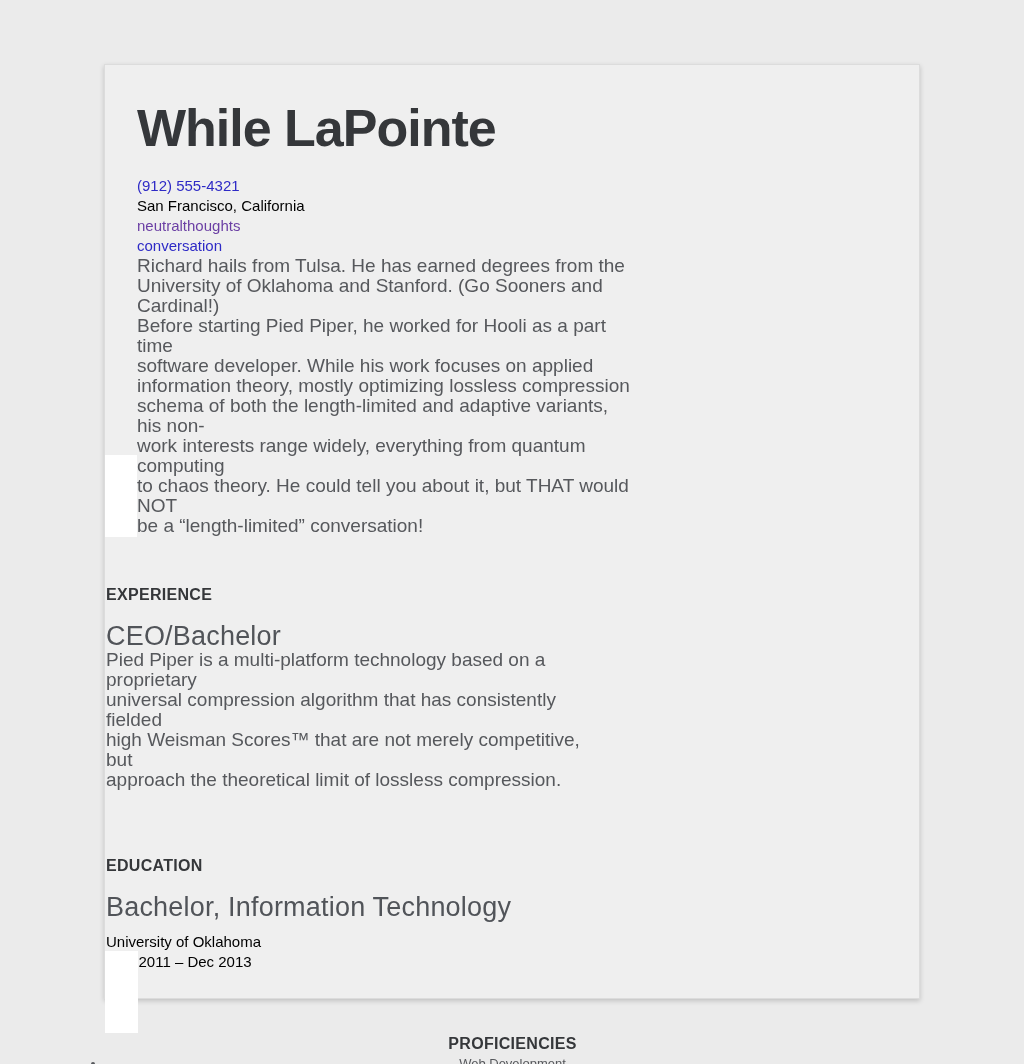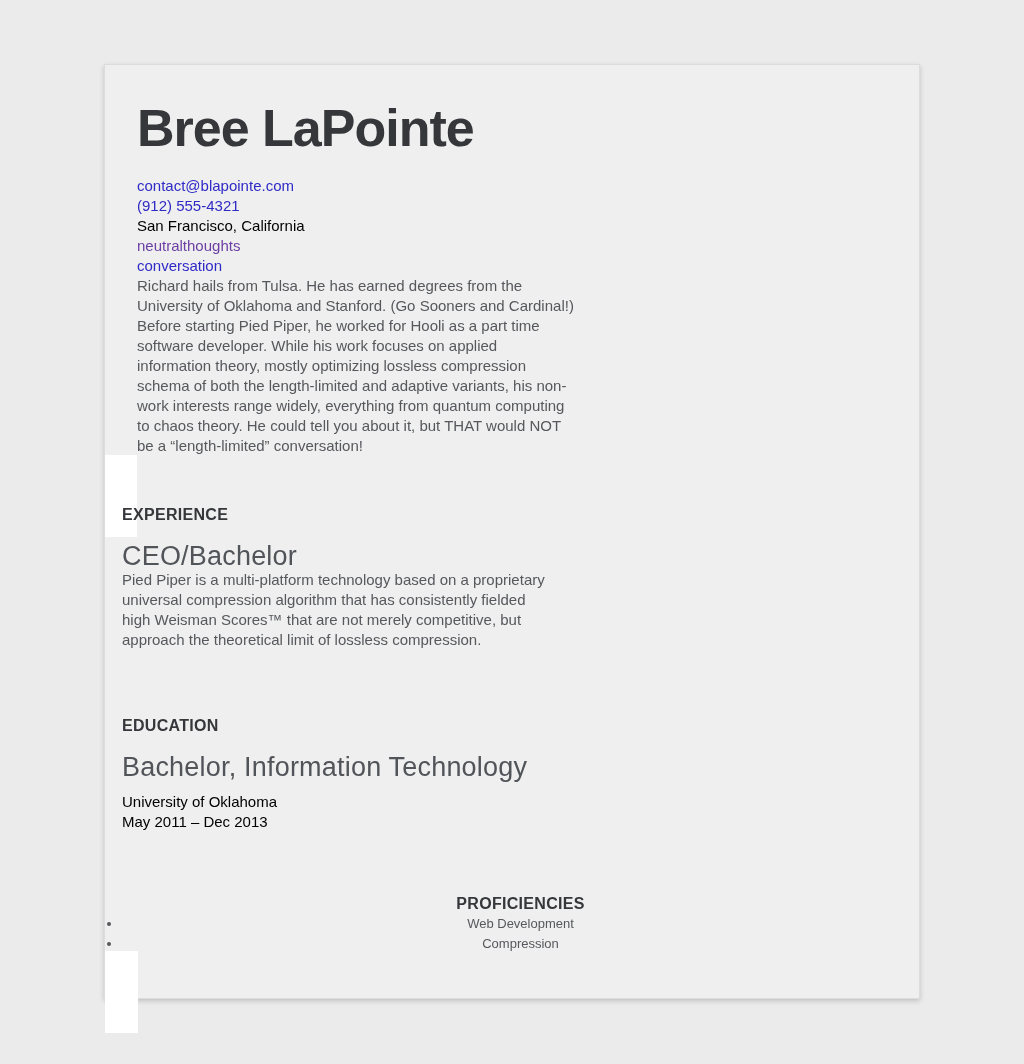--- a/index.html
+++ b/index.html
@@ -29,26 +29,26 @@
     font-weight: bold;
     letter-spacing: -1px;
     color: #35373a;
   }
   .line { display: block; font-size: 15px; line-height: 20px; text-decoration: none; }
   .blue   { color: #2e2ac6; }
   .purple { color: #6b3fa4; }
   .gray   { color: #000000; }
   .multiline {
     white-space: pre-line;
-    font-size: 15px;
+    font-size: 19px;
     line-height: 20px;
     color: #56585c;
     width: 500px;
   }
-  section { position: relative; z-index: 2; padding-left: 17px; }
+  section { position: relative; z-index: 2; padding-left: 1px; }
   .sec-experience   { margin-top: 51px; }
   .sec-education    { margin-top: 68px; }
   .sec-proficiencies{ margin-top: 64px; text-align: center; }
   h2 {
     margin: 0;
     font-size: 16px;
     line-height: 1.0;
     font-weight: bold;
     letter-spacing: 0.3px;
     color: #35373a;
@@ -80,23 +80,22 @@
 </style>
 </head>
 <body>
 
 <div class="page">
 
   <div class="whitebox box-top"></div>
   <div class="whitebox box-bottom"></div>
 
   <header class="header">
-    <h1>Bree LaPointe</h1>
+    <h1>While LaPointe</h1>
     <div>
-      <a href="#" class="line blue">contact@blapointe.com</a>
       <a href="#" class="line blue">(912) 555-4321</a>
       <span class="line gray">San Francisco, California</span>
       <a href="#" class="line purple">neutralthoughts</a>
       <a href="#" class="line blue">conversation</a>
     </div>
     <div class="multiline">Richard hails from Tulsa. He has earned degrees from the
 University of Oklahoma and Stanford. (Go Sooners and Cardinal!)
 Before starting Pied Piper, he worked for Hooli as a part time
 software developer. While his work focuses on applied
 information theory, mostly optimizing lossless compression

